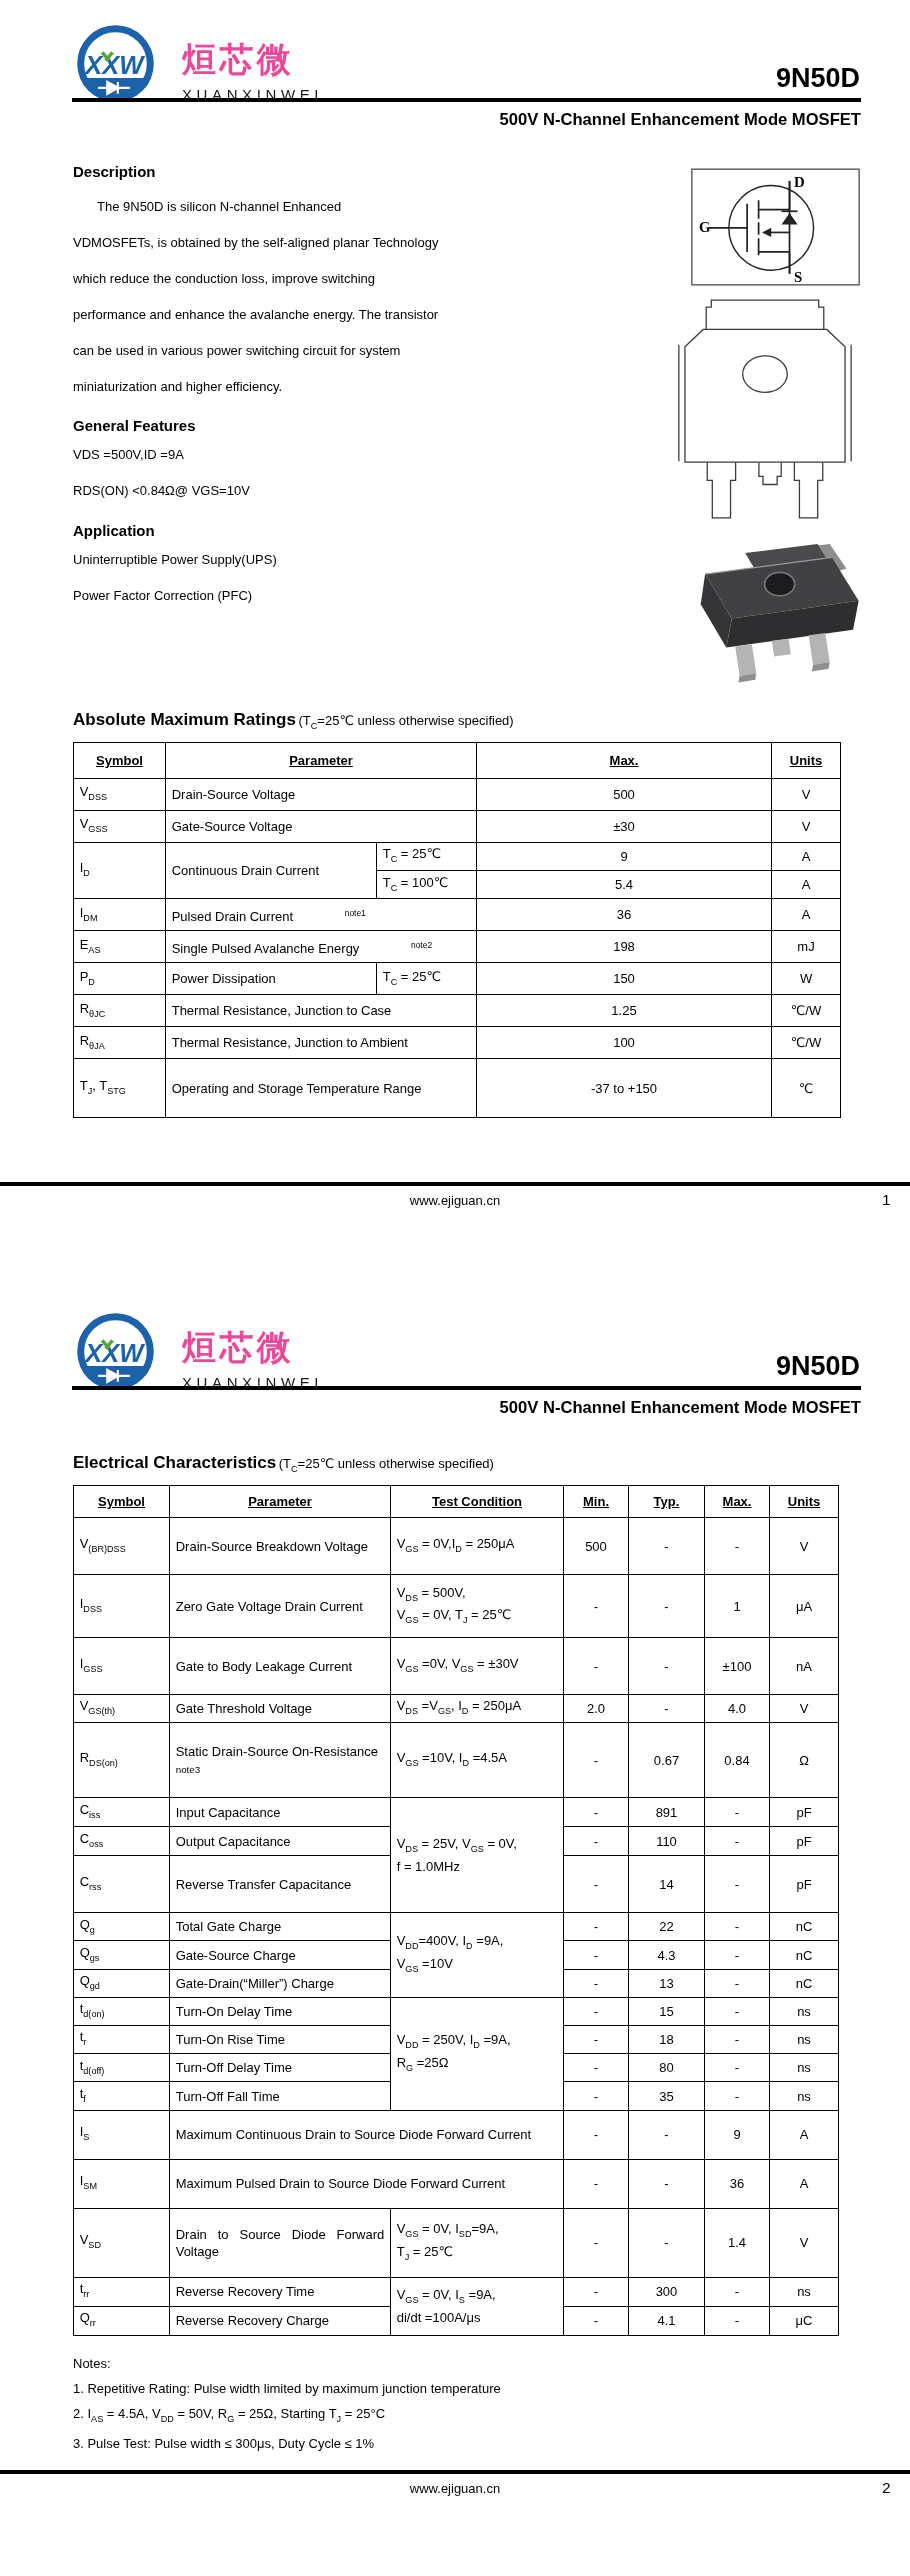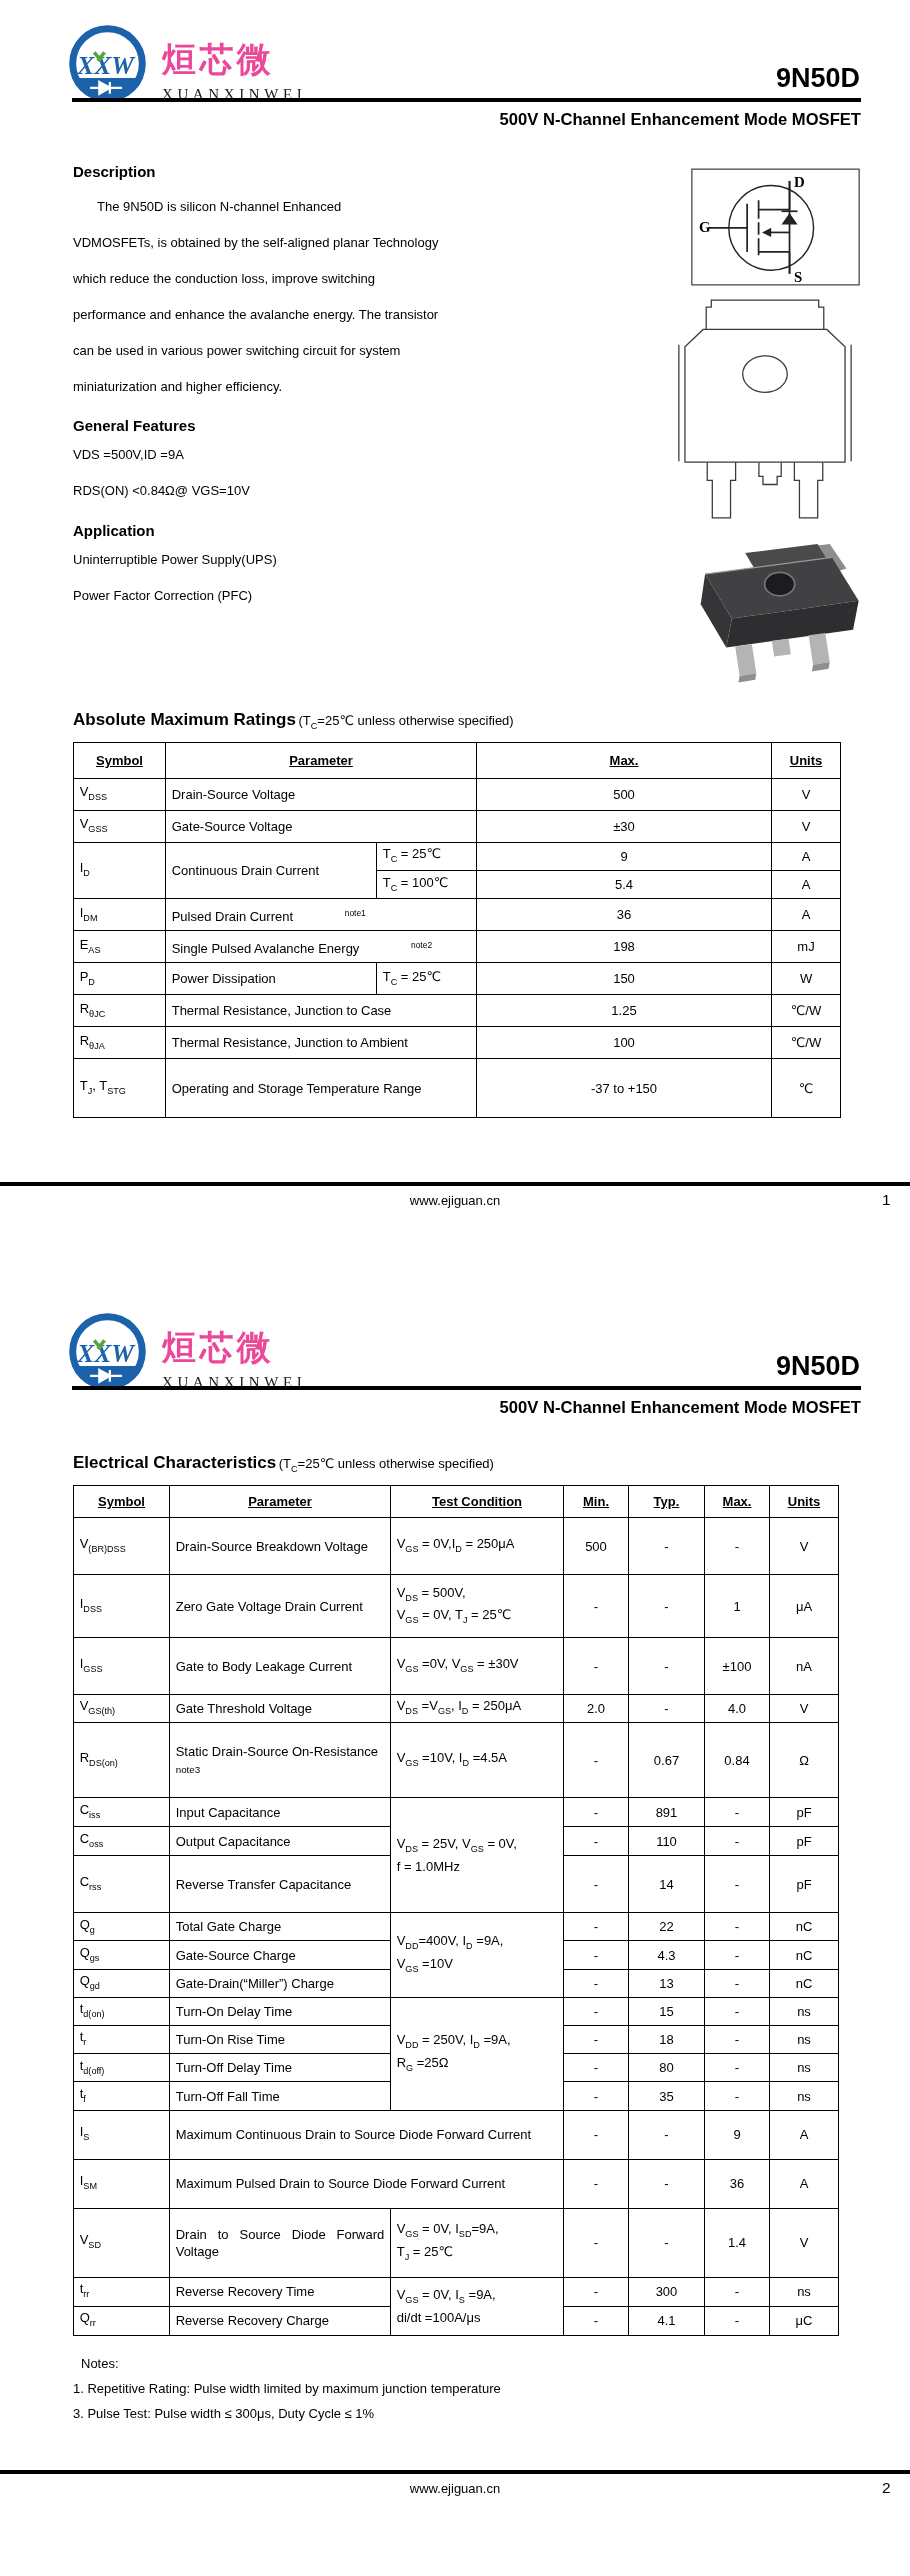--- a/index.html
+++ b/index.html
@@ -2,21 +2,21 @@
 <html style="font-size:9.2px"><head>
 <meta charset="utf-8">
 <style>
   * { margin:0; padding:0; box-sizing:border-box; }
   body { background:#ffffff; font-family:"Liberation Sans","DejaVu Sans",sans-serif; color:#000; }
   .sheet { position:relative; width:910px; height:2576px; background:#fff; overflow:hidden; }
   .page { position:absolute; left:0; width:910px; height:1288px; background:#fff; }
   #page1 { top:0; } #page2 { top:1288px; }
 
   
-  .logo { position:absolute; left:64px; top:19.5px; display:flex; gap:11px;font-family:Liberation Serif, serif; }
+  .logo { position:absolute; left:72px; top:19.5px; display:flex; gap:23px; }
   .brandtext .cn { font-size:34px; font-weight:900; letter-spacing:3.4px; margin-top:17px; color:#ec4899; }
   .brandtext .en { font-size:15px; letter-spacing:4.6px; margin-top:3.4px; color:#1a1a1a; }
   .partnum { position:absolute; right:50px; top:63px; font-size:27px; font-weight:bold; }
   .toprule { position:absolute; left:72px; right:49px; top:98px; height:4px; background:#000; }
   .subtitle { position:absolute; right:49px; top:110px; font-size:16.6px; font-weight:bold; }
 
   
   .content { position:absolute; left:73px; top:163px; width:442px; }
   .sec-title { font-size:15px; font-weight:bold; }
   .desc-lines { margin-top:9.2px; }
@@ -49,21 +49,21 @@
   td.pre { white-space:pre-line; }
   td.low { vertical-align:bottom; padding-bottom:8px; }
   .notecap { font-size:9.8px; }
   sub { font-size:70%; }
   sup { font-size:65%;padding-left:48px; }.rh46{height:26px}.rh48{height:27.5px}.rh50{height:29px}.rh56{height:32px}
   .rh62{height:36px}.rh85{height:49px}.rh100{height:57px}.rh102{height:59px}
   .rh110{height:63px}.rh120{height:69px}.rh130{height:75px}
 
   .notes { margin-top:15px; }
   .notes .nline { font-size:13px; line-height:25px; }
-  .notes .ntitle { font-size:13px; font-weight:normal; line-height:25px;margin-left:8px; }
+  .notes .ntitle { font-size:13px; font-weight:normal; line-height:25px; }
 
   
   .footrule { position:absolute; left:0; right:0; top:1182px; height:4px; background:#000; }
   .footurl  { position:absolute; left:0; right:0; top:1193px; text-align:center; font-size:13px; }
   .footpage { position:absolute; right:19.5px; top:1191px; font-size:15.5px; }
 </style>
 </head>
 <body>
 
 <div class="sheet">
@@ -491,20 +491,21 @@
           <td class="ctr">4.1</td>
           <td class="ctr">-</td>
           <td class="ctr">μC</td>
         </tr>
       </tbody>
         </table>
 
       <div class="notes">
         <div class="ntitle">Notes:</div>
         <div class="nline">1. Repetitive Rating: Pulse width limited by maximum junction temperature</div>
+        <div class="nline">2. I<sub>AS</sub> = 4.5A, V<sub>DD</sub> = 50V, R<sub>G</sub> = 25Ω, Starting T<sub>J</sub> = 25°C</div>
         <div class="nline">3. Pulse Test: Pulse width ≤ 300μs, Duty Cycle ≤ 1%</div>
       </div>
     </div>
 
     <div class="footrule"></div>
     <div class="footurl">www.ejiguan.cn</div>
     <div class="footpage">2</div>
   </div>
 
 </div>

